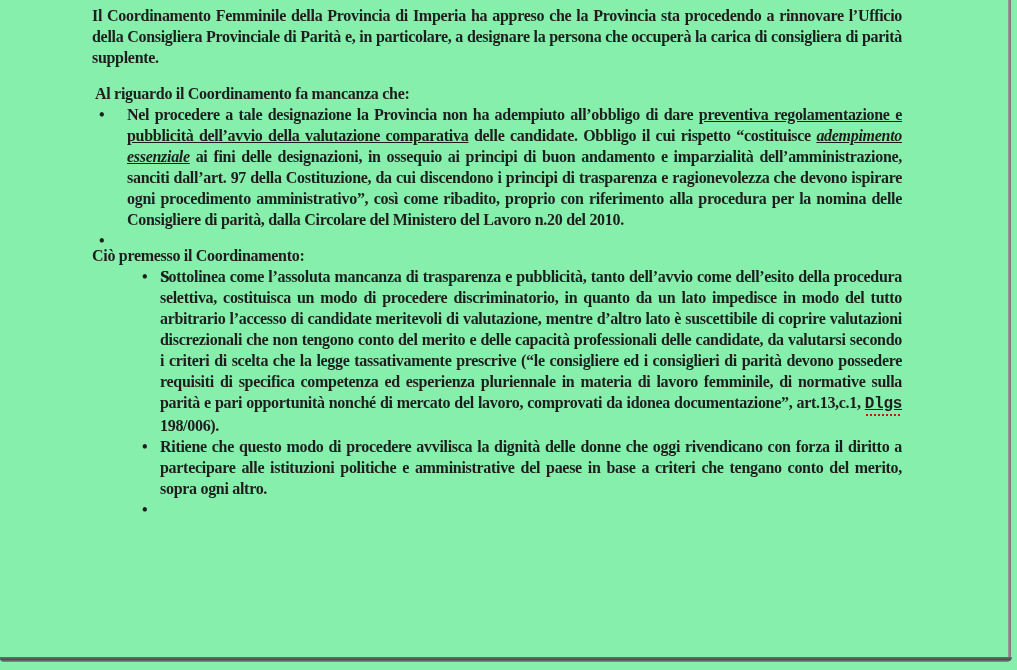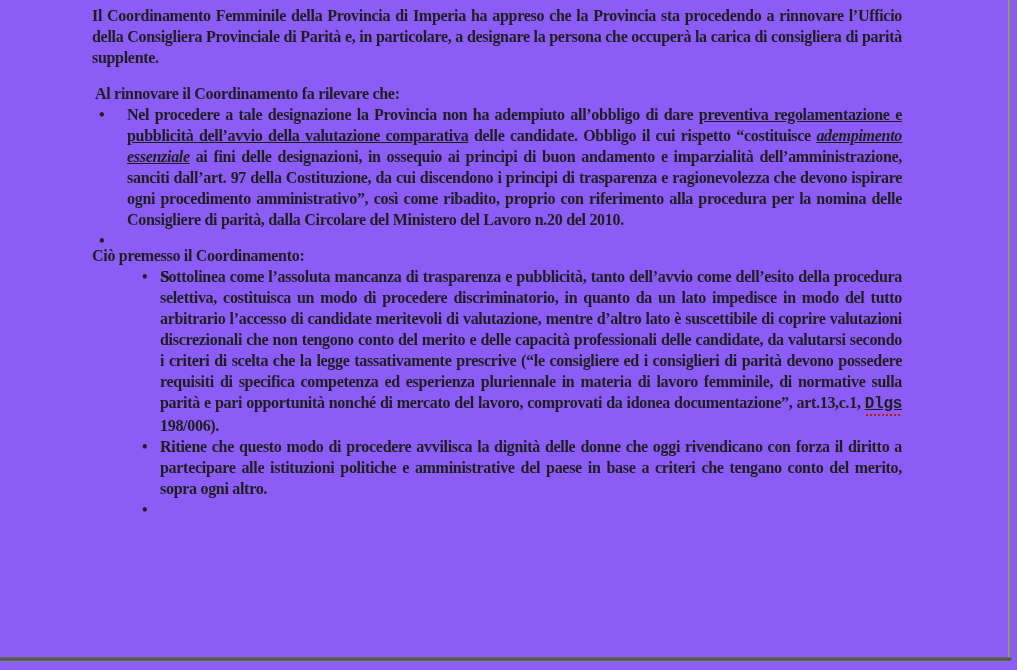--- a/index.html
+++ b/index.html
@@ -4,21 +4,21 @@
 <style>
   html, body {
     margin: 0;
     padding: 0;
     background: #ffffff;
   }
   .sheet {
     position: relative;
     width: 1017px;
     height: 670px;
-    background: #8b5cf6;
+    background: #86efac;
     overflow: hidden;
     font-family: "Liberation Serif", "DejaVu Serif", serif;
   }
   
   .shadow-right {
     position: absolute;
     top: 0;
     left: 1008px;
     width: 3px;
     height: 658px;
@@ -92,21 +92,21 @@
 <body>
 
 <div class="sheet">
 
   <div class="doc">
 
     <p class="para">Il Coordinamento Femminile della Provincia di Imperia ha appreso che la Provincia sta procedendo a rinnovare l’Ufficio della Consigliera Provinciale di Parità e, in particolare, a designare la persona che occuperà la carica di consigliera di parità supplente.</p>
 
     <div class="vgap"></div>
 
-    <p class="para lead">Al rinnovare il Coordinamento fa rilevare che:</p>
+    <p class="para lead">Al riguardo il Coordinamento fa mancanza che:</p>
 
     <ul class="blist l1">
       <li>
         <span class="bullet">•</span>
         <span><span>Nel procedere a tale designazione la Provincia non ha adempiuto all’obbligo di dare </span><span class="seg-u">preventiva regolamentazione e pubblicità dell’avvio della valutazione comparativa</span><span> delle candidate. Obbligo il cui rispetto </span><span class="seg-i">“costituisce </span><span class="seg-iu">adempimento essenziale</span><span class="seg-i"> ai fini delle designazioni, in ossequio ai principi di buon andamento e imparzialità dell’amministrazione, sanciti dall’art. 97 della Costituzione, da cui discendono i principi di trasparenza e ragionevolezza che devono ispirare ogni procedimento amministrativo”,</span><span> così come ribadito, proprio con riferimento alla procedura per la nomina delle Consigliere di parità, dalla Circolare del Ministero del Lavoro n.20 del 2010.</span></span>
       </li>
       <li>
         <span class="bullet">•</span>
       </li>
     </ul>

